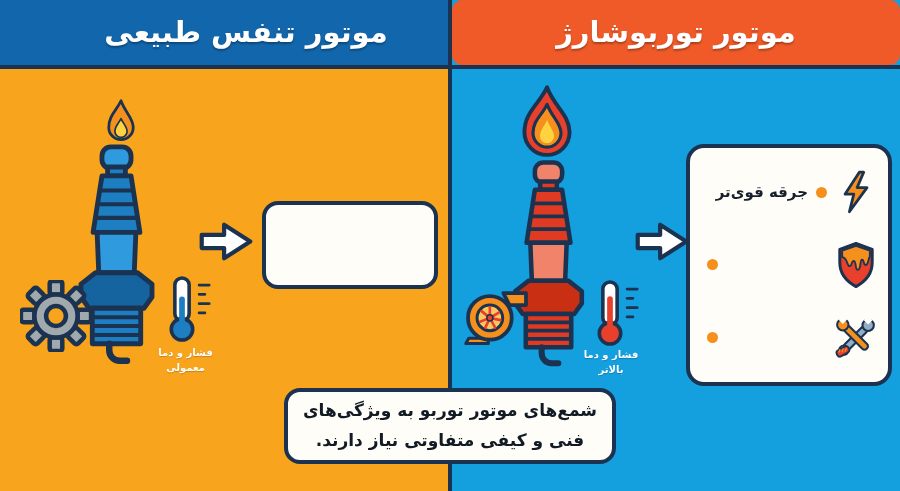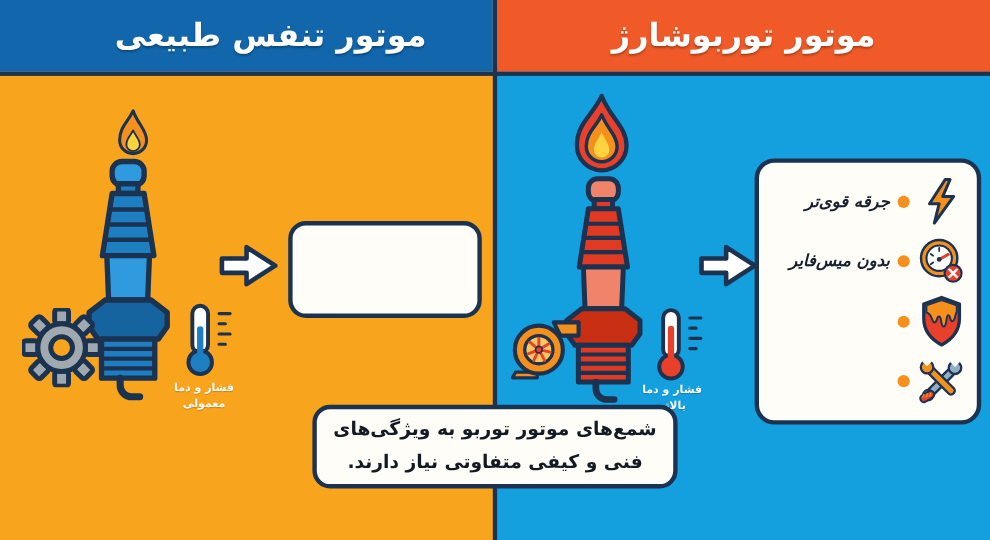--- a/index.html
+++ b/index.html
@@ -6,43 +6,43 @@
     --navy:#1b3350;
   }
   *{margin:0;padding:0;box-sizing:border-box;}
   body{font-family:"DejaVu Sans",sans-serif;background:#444;}
   .canvas{position:relative;width:900px;height:491px;overflow:hidden;background:var(--body-orange);}
 
   
   .body-left{position:absolute;left:0;top:0;width:448px;height:491px;background:var(--body-orange);}
   .body-right{position:absolute;left:452px;top:0;width:448px;height:491px;background:var(--body-blue);}
   .header-left{position:absolute;left:0;top:0;width:448px;height:65px;background:var(--header-blue);z-index:3;padding-left:44px;}
-  .header-right{position:absolute;left:452px;top:0;width:448px;height:65px;background:var(--header-orange);z-index:3;}
+  .header-right{position:absolute;left:452px;top:0;width:448px;height:65px;background:var(--header-orange);z-index:3;border-radius:10px;}
   .divider-v{position:absolute;left:448px;top:0;width:4px;height:491px;background:var(--navy);z-index:2;}
   .divider-h{position:absolute;left:0;top:65px;width:900px;height:4px;background:var(--navy);z-index:2;}
 
   .title{display:block;width:100%;line-height:65px;text-align:center;color:#fff;
          font-size:29px;font-weight:700;text-shadow:0 2px 2px rgba(0,0,0,.28);}
 
   
   .abs{position:absolute;}
   svg{display:block;width:100%;height:100%;}
 
   
   .white-box{position:absolute;background:#fffdf8;border:4px solid var(--navy);border-radius:16px;z-index:5;
              display:flex;flex-direction:column;justify-content:center;align-items:center;text-align:center;}
   .callout-left{left:262px;top:201px;width:176px;height:88px;}
   .callout-left .ln{font-size:17px;font-weight:700;color:#121a24;line-height:1.8;}
-  .footer-box{left:284px;top:368px;width:332px;height:76px;z-index:6;}
+  .footer-box{left:284px;top:388px;width:332px;height:76px;z-index:6;}
   .footer-box .ln{font-size:17px;font-weight:700;color:#121a24;line-height:1.75;}
 
   
   .features-panel{left:686px;top:144px;width:206px;height:242px;border-radius:18px;
                   justify-content:space-around;align-items:stretch;padding:8px 10px;}
-  .feature-row{display:flex;flex-direction:row;align-items:center;justify-content:flex-start;direction:rtl;font-style:italic;}
+  .feature-row{display:flex;flex-direction:row;align-items:center;justify-content:space-between;direction:rtl;}
   .feature-icon{width:44px;height:44px;flex:0 0 44px;display:flex;align-items:center;justify-content:center;}
   .feature-dot{width:11px;height:11px;border-radius:50%;background:var(--accent-orange);margin:0 7px;flex:0 0 11px;}
   .feature-label{font-size:15px;font-weight:700;color:#16202c;line-height:1.3;text-align:right;width:108px;}
 
   
   .pressure-label{position:absolute;color:#fff;font-weight:700;font-size:10px;line-height:1.45;
                   text-align:center;text-shadow:0 1px 1px rgba(0,0,0,.2);}
   .pressure-left{left:128px;top:346px;width:115px;}
   .pressure-right{left:556px;top:348px;width:110px;}
 </style>
@@ -189,35 +189,20 @@
     <div class="feature-row">
       <span class="feature-icon">
         <svg viewBox="0 0 60 80" style="width:34px;height:44px;">
           <path d="M36 4 L10 44 H26 L18 76 L50 32 H32 L44 4 Z" fill="var(--accent-orange)" stroke="var(--navy)" stroke-width="5" stroke-linejoin="round"></path>
         </svg>
       </span>
       <span class="feature-dot"></span>
       <span class="feature-label">جرقه قوی‌تر</span>
     </div>
 
-    <div class="feature-row">
-      <span class="feature-icon">
-        <svg viewBox="0 0 80 80" style="width:46px;height:46px;">
-          <circle cx="36" cy="34" r="30" fill="var(--accent-orange)" stroke="var(--navy)" stroke-width="4"></circle>
-          <circle cx="36" cy="34" r="21" fill="#fff" stroke="var(--navy)" stroke-width="3.5"></circle>
-          <path d="M36 17 V22 M22 27 L26 30 M50 27 L46 30 M22 44 L26 41" stroke="var(--navy)" stroke-width="3" stroke-linecap="round"></path>
-          <path d="M36 36 L51 28" stroke="var(--accent-red)" stroke-width="5" stroke-linecap="round"></path>
-          <circle cx="36" cy="36" r="4" fill="var(--navy)"></circle>
-          <circle cx="59" cy="59" r="14" fill="var(--accent-red)" stroke="var(--navy)" stroke-width="3.5"></circle>
-          <path d="M53 53 L65 65 M65 53 L53 65" stroke="#fff" stroke-width="4" stroke-linecap="round"></path>
-        </svg>
-      </span>
-      <span class="feature-dot"></span>
-      <span class="feature-label">بدون میس‌فایر</span>
-    </div>
 
     <div class="feature-row">
       <span class="feature-icon">
         <svg viewBox="0 0 70 80" style="width:42px;height:48px;">
           <path d="M35 4 L62 14 V36 C62 56 50 68 35 76 C20 68 8 56 8 36 V14 Z" fill="var(--accent-red)" stroke="var(--navy)" stroke-width="5" stroke-linejoin="round"></path>
           <path d="M12 16 L35 8 L58 16 V26 C55 30 56 40 51 40 C47 40 49 31 45 31 C41 31 44 48 38 48 C33 48 36 33 31 33 C27 33 29 42 24 42 C20 42 21 28 12 27 Z" fill="var(--accent-orange)" stroke="var(--navy)" stroke-width="3" stroke-linejoin="round"></path>
         </svg>
       </span>
       <span class="feature-dot"></span>
     </div>

